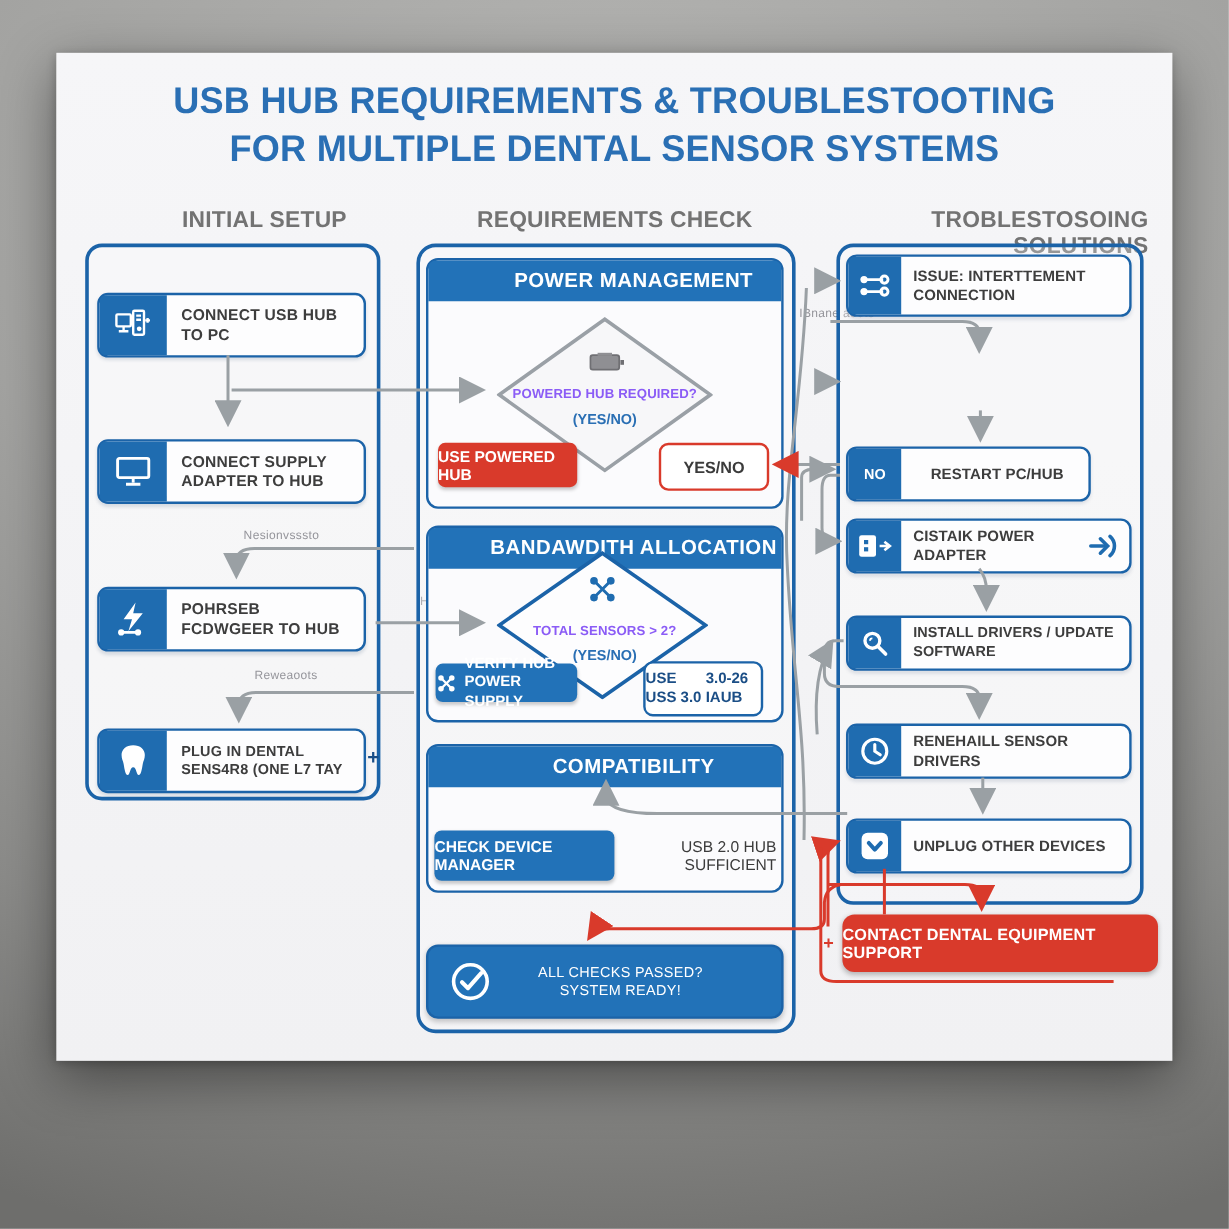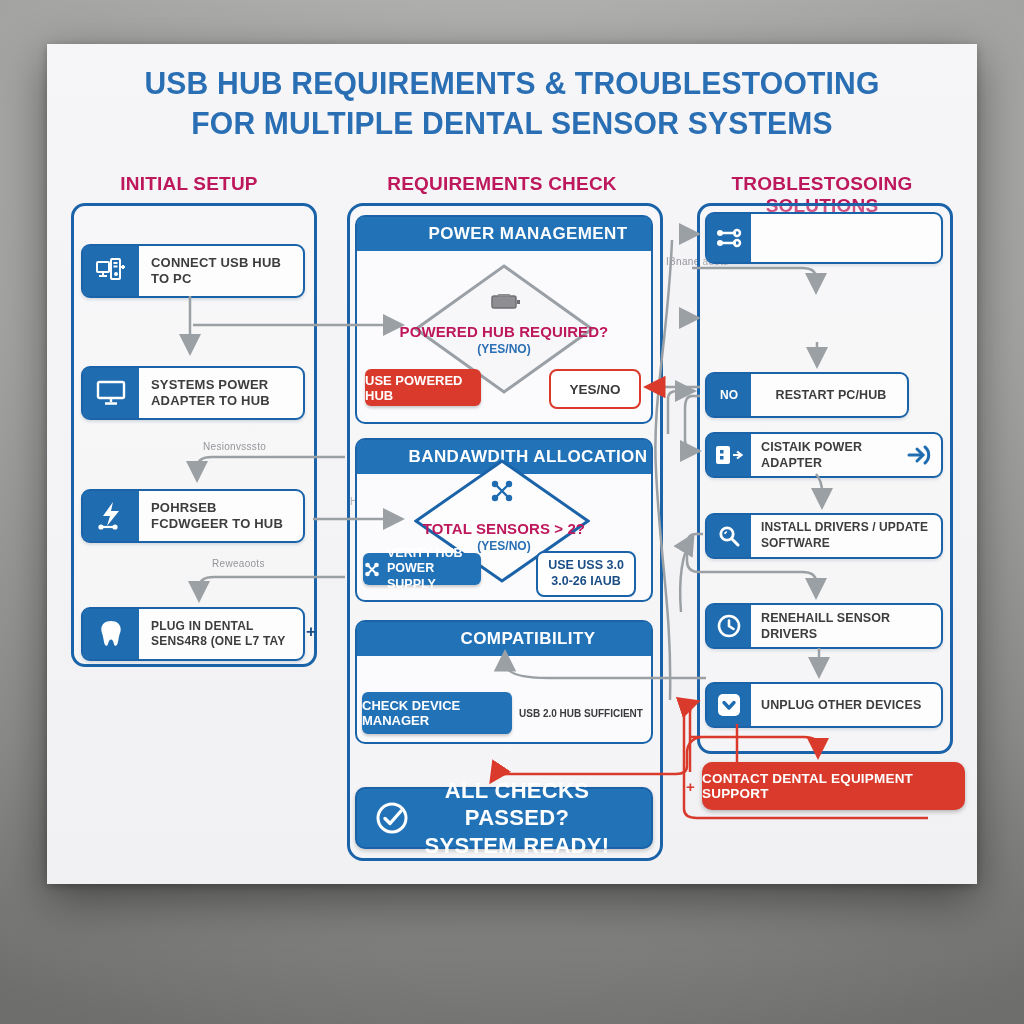--- a/index.html
+++ b/index.html
@@ -12,37 +12,37 @@
   #card{
     position:absolute;left:47px;top:44px;width:930px;height:840px;
     background:linear-gradient(180deg,#f6f6f8 0%,#f1f1f3 100%);
     box-shadow:0 14px 45px rgba(0,0,0,.45), 0 2px 8px rgba(0,0,0,.25);
   }
   .abs{position:absolute;}
   .title{
     left:47px;width:930px;text-align:center;color:#2a6fb4;font-weight:800;
     font-size:31px;letter-spacing:.2px;line-height:1.0;transform:scaleX(.97);
   }
-  .colhead{color:#be185d;font-weight:800;font-size:19px;text-align:center;letter-spacing:.2px;}
+  .colhead{color:#737373;font-weight:800;font-size:19px;text-align:right;letter-spacing:.2px;}
   .container{border:3px solid #1b63a8;border-radius:14px;background:rgba(255,255,255,.25);}
   
   .step{display:flex;align-items:stretch;background:#fdfdfe;border:2.5px solid #1b63a8;border-radius:9px;box-shadow:0 2px 3px rgba(30,60,100,.15);}
   .step-tile{width:56px;flex:0 0 56px;background:#1f6cb0;border-radius:5px 0 0 5px;display:flex;align-items:center;justify-content:center;}
   .step-lab{flex:1;display:flex;align-items:center;padding:3px 8px 3px 12px;font-weight:700;font-size:13px;color:#3d3d3d;line-height:1.25;letter-spacing:.2px;}
   
   .section{border:2.5px solid #1b63a8;border-radius:10px;background:#fbfbfd;position:absolute;}
   .section-head{height:34px;background:#2272b8;border-radius:6px 6px 0 0;display:flex;align-items:center;justify-content:center;color:#fff;font-weight:800;font-size:17px;letter-spacing:.4px;padding-left:48px;}
   .btn-red{background:#d93a2b;border-radius:6px;color:#fff;font-weight:800;display:flex;align-items:center;justify-content:center;box-shadow:0 2px 3px rgba(0,0,0,.2);}
   .box-red-outline{background:#fff;border:2.5px solid #d93a2b;border-radius:8px;color:#3b3b3b;font-weight:800;display:flex;align-items:center;justify-content:center;}
   .btn-blue{background:#2272b8;border-radius:6px;color:#fff;font-weight:800;display:flex;align-items:center;justify-content:center;box-shadow:0 2px 3px rgba(0,0,0,.2);}
-  .box-blue-outline{background:#fff;border:2.5px solid #1b63a8;border-radius:8px;color:#1b4e86;font-weight:800;display:flex;flex-direction:column;align-items:center;justify-content:center;line-height:1.25;}
-  .qtext{text-align:center;font-weight:800;color:#be185d;font-size:15px;letter-spacing:.1px;}
+  .box-blue-outline{background:#fff;border:2.5px solid #1b63a8;border-radius:8px;color:#1b4e86;font-weight:800;display:flex;flex-direction:row;align-items:center;justify-content:center;line-height:1.25;}
+  .qtext{text-align:center;font-weight:800;color:#8b5cf6;font-size:11px;letter-spacing:.1px;}
   .qsub{text-align:center;font-weight:700;color:#2a6fb4;font-size:12px;}
   .final-box{background:#2272b8;border:2.5px solid #1b63a8;border-radius:10px;display:flex;align-items:center;box-shadow:0 2px 4px rgba(0,0,0,.2);}
-  .final-text{flex:1;text-align:center;color:#fff;font-weight:700;font-size:22px;line-height:1.25;letter-spacing:.3px;padding-right:28px;}
+  .final-text{flex:1;text-align:center;color:#fff;font-weight:400;font-size:12px;line-height:1.25;letter-spacing:.3px;padding-right:28px;}
   
   .titem{display:flex;align-items:stretch;background:#fdfdfe;border:2.5px solid #1b63a8;border-radius:9px;box-shadow:0 2px 3px rgba(30,60,100,.12);}
   .titem-tile{width:44px;flex:0 0 44px;background:#1f6cb0;border-radius:5px 0 0 5px;display:flex;align-items:center;justify-content:center;color:#fff;font-weight:800;font-size:12px;}
   .titem-lab{flex:1;display:flex;align-items:center;padding:2px 6px 2px 10px;font-weight:700;font-size:12.5px;color:#3d3d3d;line-height:1.3;letter-spacing:.1px;}
   .redbox{background:#d93a2b;border-radius:10px;display:flex;align-items:center;justify-content:center;color:#fff;font-weight:800;font-size:13.5px;letter-spacing:.2px;box-shadow:0 2px 4px rgba(0,0,0,.25);}
   .annot{color:#95959b;font-size:10px;font-weight:400;letter-spacing:.3px;}
   .plus{font-weight:800;}
   svg{display:block;}
   #wires{position:absolute;left:0;top:0;pointer-events:none;}
 </style>
@@ -81,21 +81,21 @@
 
   <div class="abs step" style="left:81px;top:366px;width:220px;height:50px;">
     <div class="step-tile">
       <svg width="30" height="26" viewBox="0 0 30 26">
           <g fill="none" stroke="#fff" stroke-width="2.4">
             <rect x="2" y="2" width="26" height="16" rx="1.5"></rect>
             <path d="M15 18 v4 M9 23.5 h12"></path>
           </g>
         </svg>
     </div>
-    <div class="step-lab">SYSTEMS POWER ADAPTER TO HUB</div>
+    <div class="step-lab">CONNECT SUPPLY ADAPTER TO HUB</div>
   </div>
 
   <div class="abs step" style="left:81px;top:489px;width:220px;height:50px;">
     <div class="step-tile">
       <svg width="28" height="30" viewBox="0 0 28 30">
           <polygon points="16,1 6,15 13,15 10,25 22,10 14,10" fill="#fff"></polygon>
           <g stroke="#fff" stroke-width="2.2">
             <path d="M4 26 h14"></path>
           </g>
           <circle cx="4" cy="26" r="2.6" fill="#fff"></circle>
@@ -178,21 +178,21 @@
     </div>
     <div class="abs box-blue-outline" style="left:179px;top:111px;width:96px;height:42px;font-size:12.5px;">
       <span>USE USS 3.0</span>
       <span>3.0-26 IAUB</span>
     </div>
   </div>
 
   <div class="section" style="left:355px;top:620px;width:294px;height:120px;">
     <div class="section-head">COMPATIBILITY</div>
     <div class="abs btn-blue" style="left:5px;top:70px;width:150px;height:42px;font-size:13px;">CHECK DEVICE MANAGER</div>
-    <div class="abs" style="left:158px;top:70px;width:132px;height:42px;display:flex;align-items:center;justify-content:center;font-weight:700;font-size:10px;color:#3b3b3b;text-align:right;">USB 2.0 HUB SUFFICIENT</div>
+    <div class="abs" style="left:158px;top:70px;width:132px;height:42px;display:flex;align-items:center;justify-content:center;font-weight:400;font-size:13px;color:#3b3b3b;text-align:right;">USB 2.0 HUB SUFFICIENT</div>
   </div>
 
   <div class="abs final-box" style="left:355px;top:787px;width:294px;height:58px;">
     <div style="margin-left:16px;">
       <svg width="38" height="38" viewBox="0 0 38 38">
           <circle cx="19" cy="19" r="14" fill="none" stroke="#fff" stroke-width="3"></circle>
           <path d="M12 19.5 l5 5 L28 12" fill="none" stroke="#fff" stroke-width="3.4" stroke-linecap="round" stroke-linejoin="round"></path>
         </svg>
     </div>
     <div class="final-text">
@@ -212,20 +212,21 @@
           <g fill="#fff">
             <circle cx="5" cy="7" r="3"></circle>
             <circle cx="5" cy="17" r="3"></circle>
           </g>
           <g fill="none" stroke="#fff" stroke-width="2.4">
             <circle cx="22" cy="7" r="3"></circle>
             <circle cx="22" cy="17" r="3"></circle>
           </g>
         </svg>
     </div>
+    <div class="titem-lab" style="max-width:160px;">ISSUE: INTERTTEMENT CONNECTION</div>
   </div>
 
 
   <div class="abs titem" style="left:705px;top:372px;width:200px;height:42px;">
     <div class="titem-tile">NO</div>
     <div class="titem-lab" style="justify-content:center;">RESTART PC/HUB</div>
   </div>
 
   <div class="abs titem" style="left:705px;top:432px;width:234px;height:42px;">
     <div class="titem-tile">

